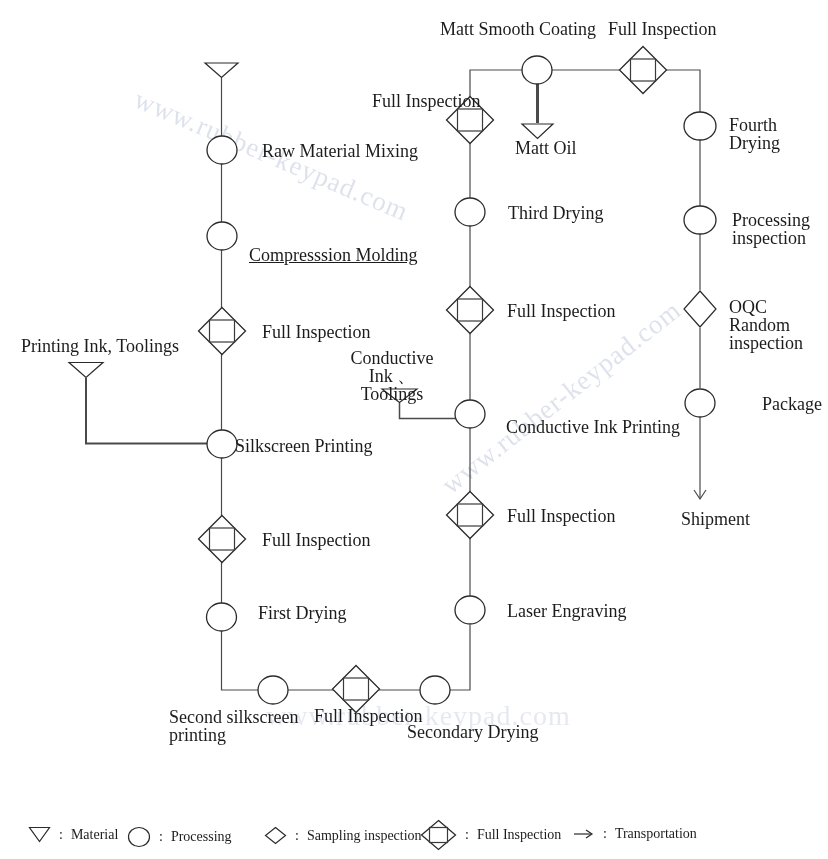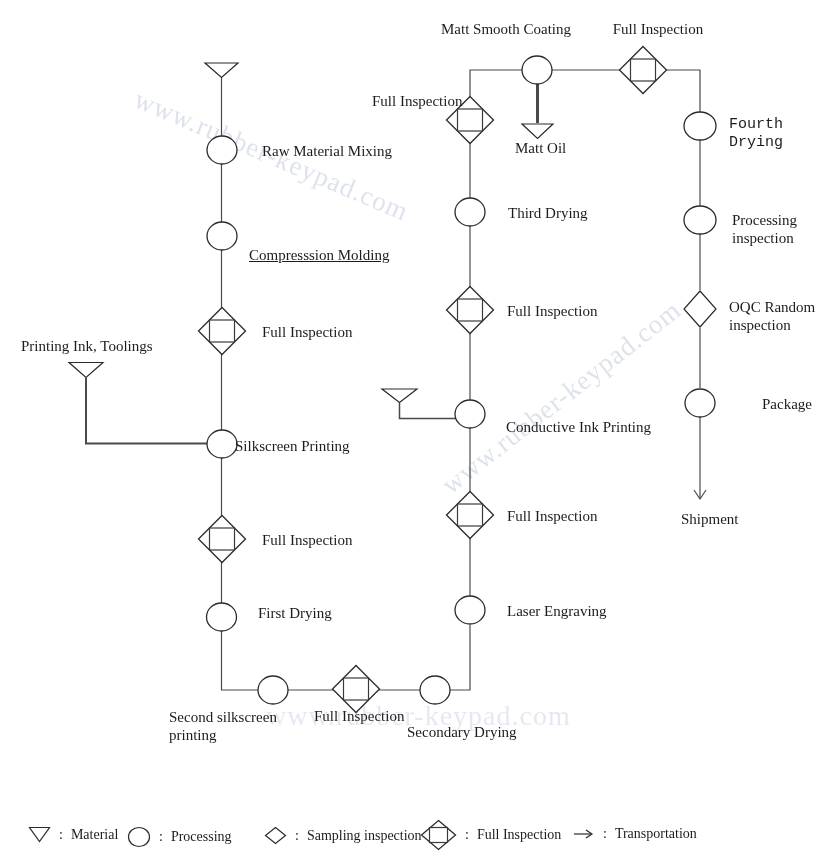--- a/index.html
+++ b/index.html
@@ -20,21 +20,21 @@
     white-space:nowrap;
     z-index:0;
     pointer-events:none;
   }
   .wm-a{left:142px;top:84px;font-size:27px;transform:rotate(23deg);transform-origin:left top;}
   .wm-b{left:436px;top:476px;font-size:27px;transform:rotate(-38deg);transform-origin:left top;}
   .wm-c{left:266px;top:700px;font-size:28px;opacity:0.5;}
   svg.layer{position:absolute;left:0;top:0;z-index:1;}
   .lbl{
     position:absolute;
-    font-size:15px;
+    font-size:18px;
     line-height:18px;
     white-space:nowrap;
     z-index:2;
   }
   .ml{white-space:pre-line;}
   .ctr{text-align:center;}
   .rt{text-align:right;}
   .legend{position:absolute;left:0;top:818px;width:828px;height:38px;z-index:2;}
   .legend-item{
     position:absolute;
@@ -134,28 +134,30 @@
   <div class="lbl" style="left:21px;top:337px;">Printing Ink, Toolings</div>
   <div class="lbl" style="left:235px;top:437px;">Silkscreen Printing</div>
   <div class="lbl" style="left:262px;top:531px;">Full Inspection</div>
   <div class="lbl" style="left:258px;top:604px;">First Drying</div>
   <div class="lbl ml" style="left:169px;top:708px;">Second silkscreen
 printing</div>
   <div class="lbl" style="left:314px;top:707px;">Full Inspection</div>
   <div class="lbl" style="left:407px;top:723px;">Secondary Drying</div>
   <div class="lbl" style="left:507px;top:602px;">Laser Engraving</div>
   <div class="lbl" style="left:507px;top:507px;">Full Inspection</div>
+  <div class="lbl ml ctr" style="left:337px;top:349px;width:110px;">Conductive Ink 、
+Toolings</div>
   <div class="lbl" style="left:506px;top:418px;">Conductive Ink Printing</div>
   <div class="lbl" style="left:507px;top:302px;">Full Inspection</div>
   <div class="lbl" style="left:508px;top:204px;">Third Drying</div>
   <div class="lbl rt" style="left:372px;top:92px;width:86px;">Full Inspection</div>
   <div class="lbl ctr" style="left:440px;top:20px;width:132px;">Matt Smooth Coating</div>
   <div class="lbl" style="left:515px;top:139px;">Matt Oil</div>
   <div class="lbl ctr" style="left:608px;top:20px;width:100px;">Full Inspection</div>
-  <div class="lbl ml" style="left:729px;top:116px;font-family:Liberation Mono, monospace;">Fourth
+  <div class="lbl ml" style="left:729px;top:116px;">Fourth
 Drying</div>
   <div class="lbl ml" style="left:732px;top:211px;">Processing
 inspection</div>
   <div class="lbl ml" style="left:729px;top:298px;">OQC Random
 inspection</div>
   <div class="lbl" style="left:730px;top:395px;margin-left:32px;">Package</div>
   <div class="lbl" style="left:681px;top:510px;">Shipment</div>
 
   <div class="legend">
 

